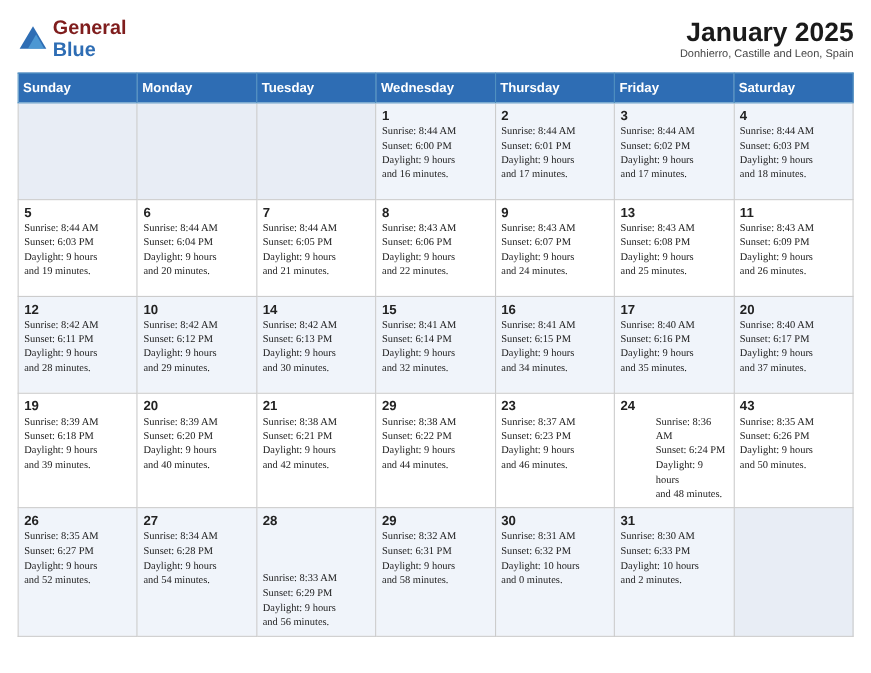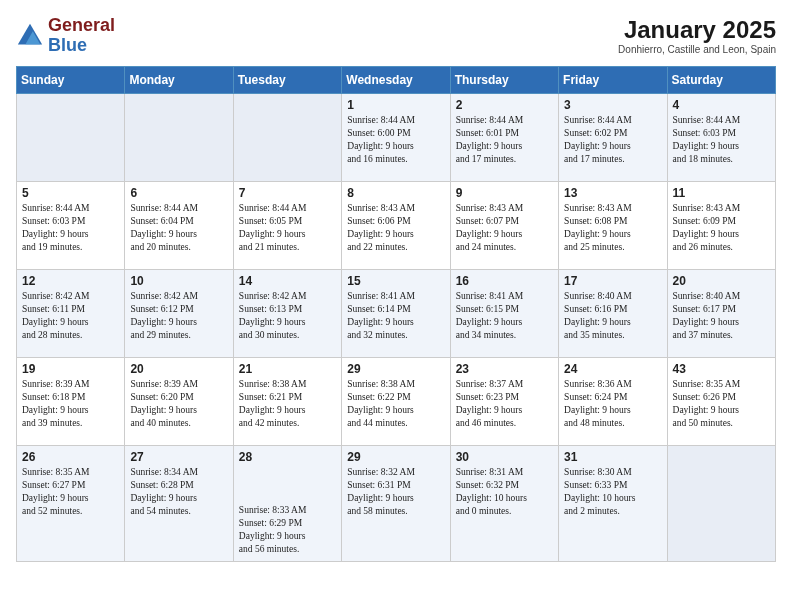--- a/index.html
+++ b/index.html
@@ -289,21 +289,21 @@
         </td>
         <td>
           <div class="day-num">23</div>
           <div class="cell-info" style="white-space: pre-line;">Sunrise: 8:37 AM
 Sunset: 6:23 PM
 Daylight: 9 hours
 and 46 minutes.</div>
         </td>
         <td>
           <div class="day-num">24</div>
-          <div class="cell-info" style="white-space: pre-line;">Sunrise: 8:36 AM
+          <div class="cell-info" style="white-space: pre-line; margin-left: 32px;">Sunrise: 8:36 AM
 Sunset: 6:24 PM
 Daylight: 9 hours
 and 48 minutes.</div>
         </td>
         <td>
           <div class="day-num">43</div>
           <div class="cell-info" style="white-space: pre-line;">Sunrise: 8:35 AM
 Sunset: 6:26 PM
 Daylight: 9 hours
 and 50 minutes.</div>

